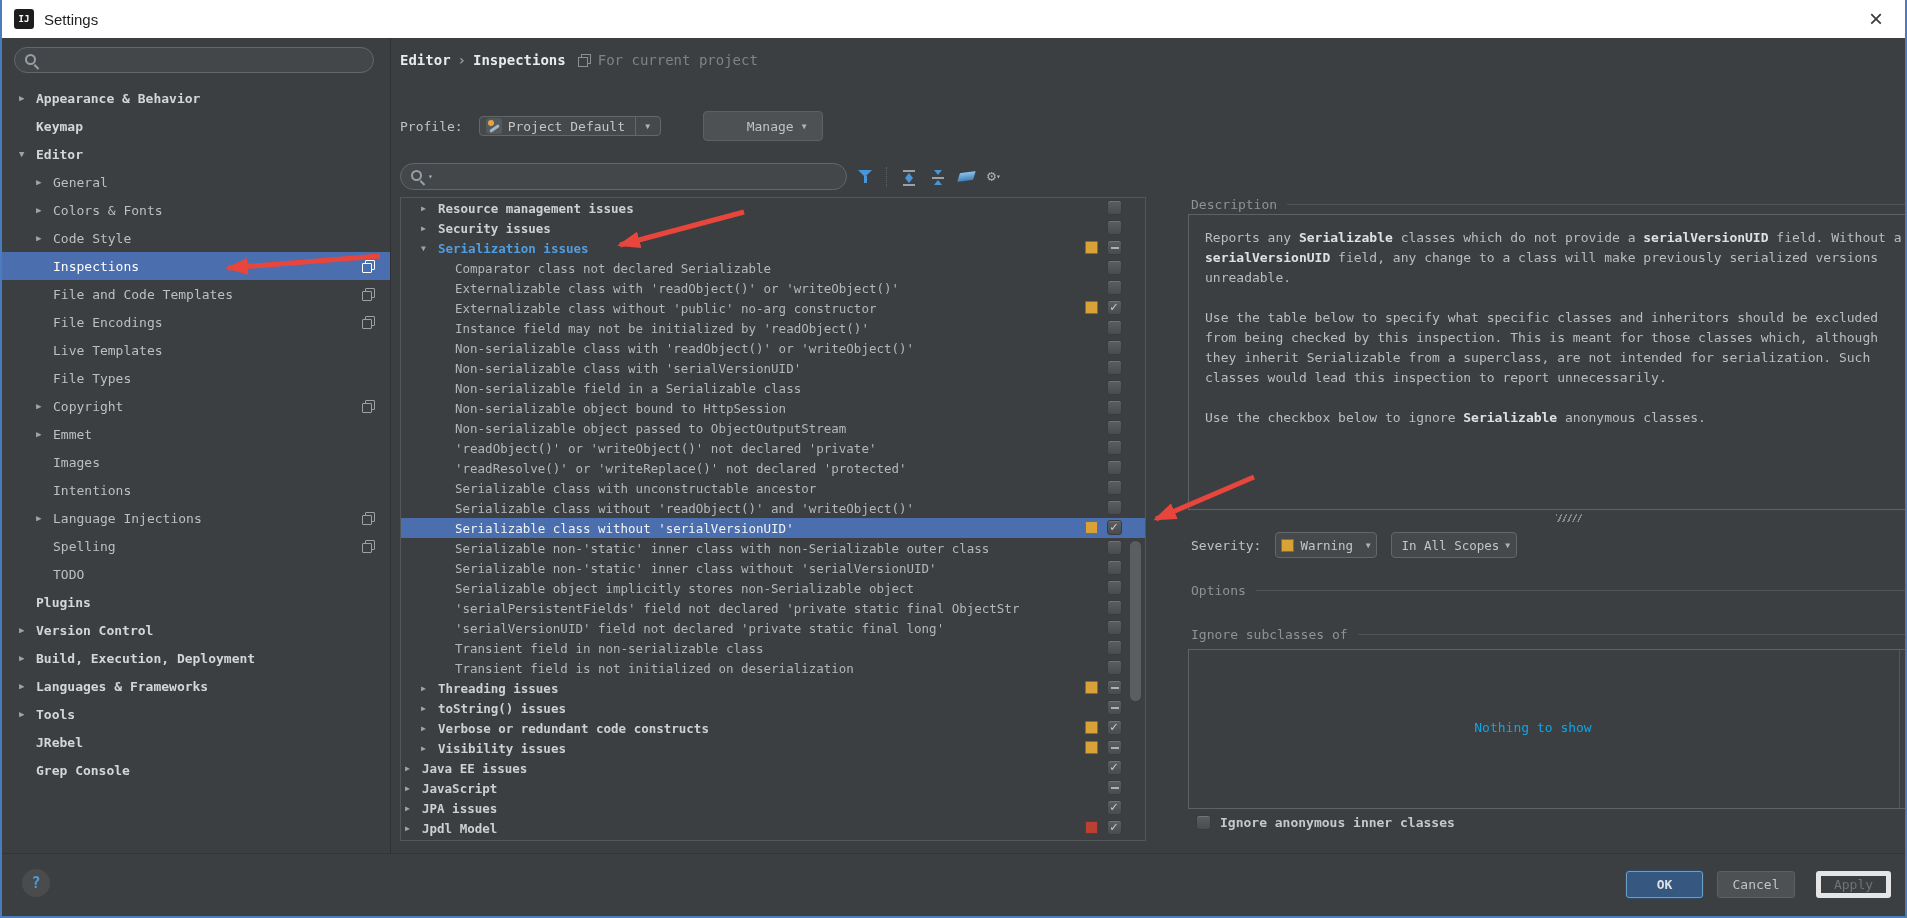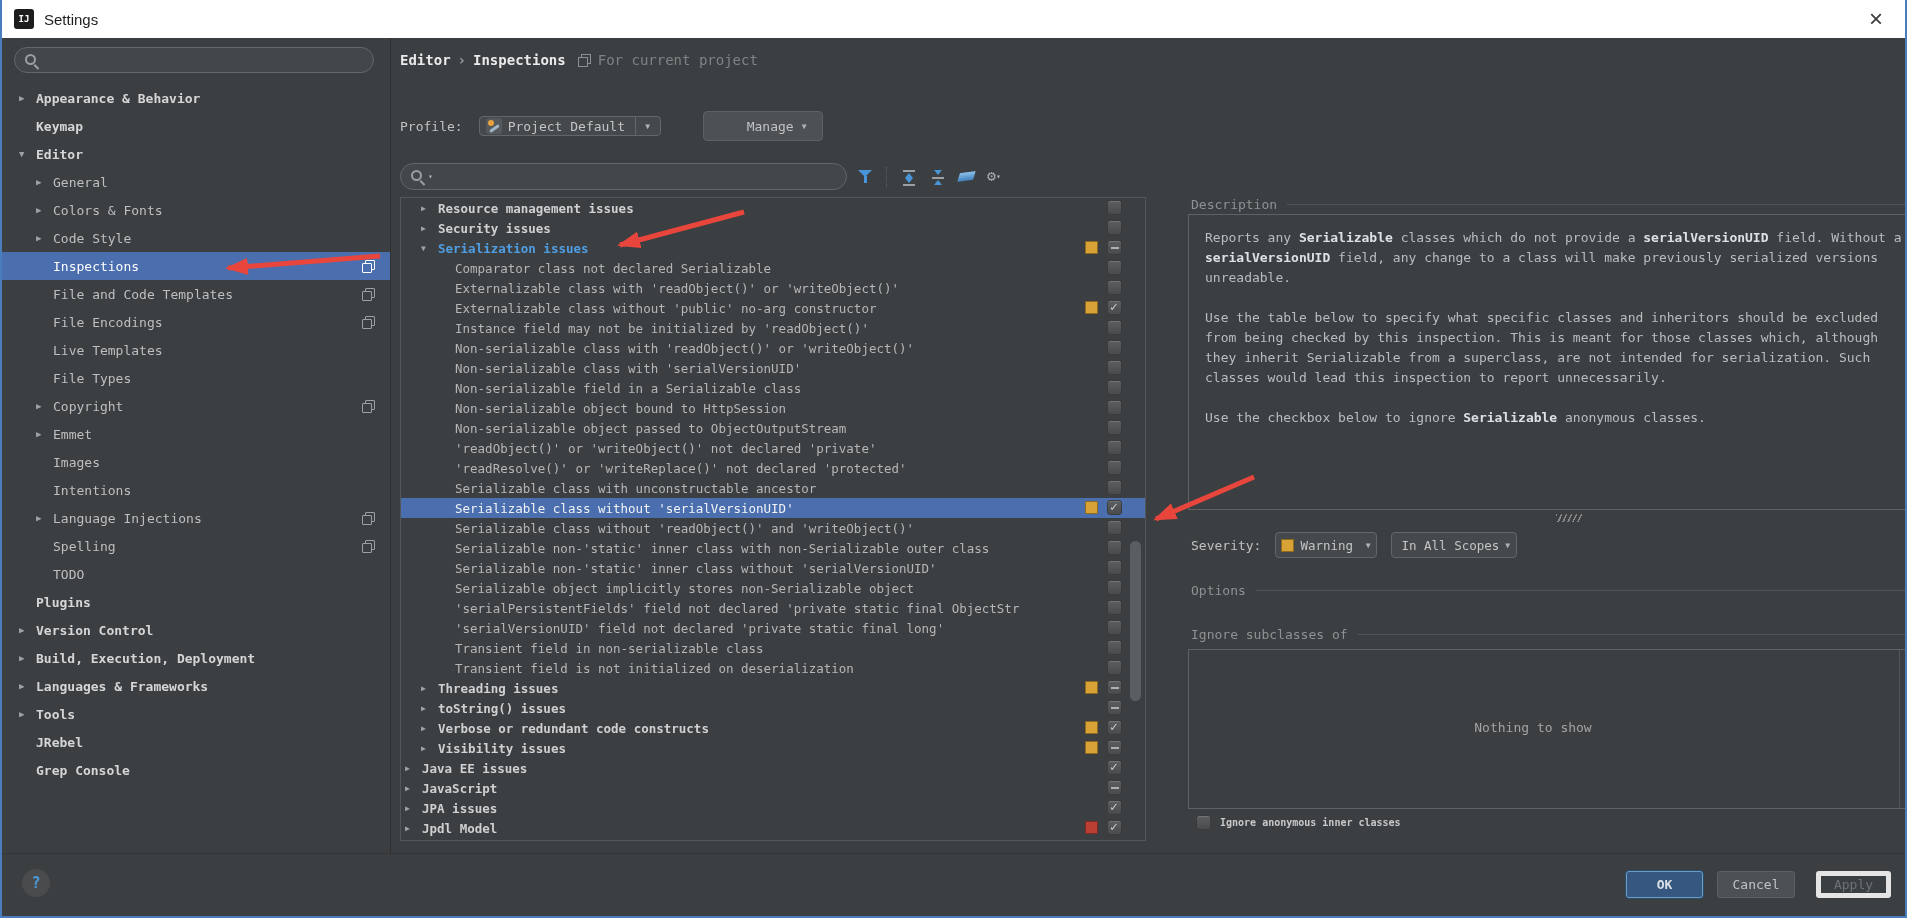--- a/index.html
+++ b/index.html
@@ -96,27 +96,27 @@
         background:repeating-linear-gradient(115deg,#86888a 0 1.5px,transparent 1.5px 4.5px);}
   .sev-row{position:absolute;left:3px;top:334px;height:28px;display:flex;align-items:center;color:#bfc1c3;}
   .warn-combo{margin-left:14px;width:102px;height:26px;padding-left:5px;}
   .warn-sq{width:13px;height:13px;background:#d9a236;border:1px solid #8f6c1d;box-sizing:border-box;margin-right:6px;flex:0 0 auto;}
   .warn-combo .val,.scope-combo .val{font-size:12.5px;}
   .warn-combo .cmb-arrow,.scope-combo .cmb-arrow{font-size:8px;color:#b0b3b5;margin:0 6px;}
   .scope-combo{margin-left:14px;height:26px;padding-left:9px;}
   .hdr-options{position:absolute;left:3px;right:2px;top:386px;}
   .hdr-subclass{position:absolute;left:3px;right:2px;top:430px;}
   .opt-list{position:absolute;left:0;right:2px;top:452px;height:160px;border:1px solid #5f6264;box-sizing:border-box;}
-  .opt-empty{position:absolute;left:0;top:70px;width:688px;text-align:center;color:#a3a3a3;}
+  .opt-empty{position:absolute;left:0;top:70px;width:688px;text-align:center;color:#0ea5e9;}
   .pm-col{position:absolute;right:0;top:0;bottom:0;width:32px;border-left:1px solid #54575a;}
   .plus-btn{position:absolute;right:0;top:6px;width:32px;text-align:center;color:#62b049;font-size:21px;font-weight:bold;line-height:21px;}
   .minus-btn{position:absolute;right:0;top:40px;width:32px;text-align:center;color:#85888a;font-size:19px;line-height:19px;}
   .chk-row{position:absolute;left:8px;top:618px;display:flex;align-items:center;}
   .chk-box{position:relative;width:15px;height:15px;border-radius:3px;box-sizing:border-box;background:linear-gradient(#5b5e60,#494b4d);border:1px solid #393b3d;box-shadow:inset 0 1px 0 rgba(255,255,255,.14);flex:0 0 auto;}
-  .chk-row .lbl{margin-left:9px;font-weight:bold;color:#c6c8ca;font-size:10px;}
+  .chk-row .lbl{margin-left:9px;font-weight:bold;color:#c6c8ca;font-size:13px;}
   
   .bottombar{position:absolute;left:0;right:0;bottom:0;height:62px;border-top:1px solid #333537;}
   .help-btn{position:absolute;left:20px;top:15px;width:28px;height:28px;border-radius:50%;background:#494b4d;display:flex;align-items:center;justify-content:center;color:#4e9bd8;font-weight:bold;font-size:15px;}
   .dlg-btn{position:absolute;top:17px;height:27px;display:flex;align-items:center;justify-content:center;font-size:13px;border-radius:3px;box-sizing:border-box;}
   .btn-ok{right:202px;width:77px;background:#365880;border:1px solid #6a9fc4;color:#dce0e4;font-weight:bold;box-shadow:0 0 0 1px #2d4a6b;}
   .btn-cancel{right:110px;width:78px;background:#4d5154;border:1px solid #5e6163;color:#c0c3c5;}
   .btn-apply{right:14px;width:75px;background:transparent;border:5px solid #e5e5e5;color:#6f7377;}
   
   .overlay{position:absolute;left:0;top:0;pointer-events:none;}
 </style>
@@ -351,28 +351,28 @@
           <span class="cb"></span>
         </div>
         <div class="t-row lvl2">
           <span class="lbl">'readResolve()' or 'writeReplace()' not declared 'protected'</span>
           <span class="cb"></span>
         </div>
         <div class="t-row lvl2">
           <span class="lbl">Serializable class with unconstructable ancestor</span>
           <span class="cb"></span>
         </div>
+        <div class="t-row lvl2">
+          <span class="lbl">Serializable class without 'readObject()' and 'writeObject()'</span>
+          <span class="cb"></span>
+        </div>
         <div class="t-row lvl2 sel">
           <span class="lbl">Serializable class without 'serialVersionUID'</span>
           <span class="sev warning"></span>
           <span class="cb on"></span>
-        </div>
-        <div class="t-row lvl2">
-          <span class="lbl">Serializable class without 'readObject()' and 'writeObject()'</span>
-          <span class="cb"></span>
         </div>
         <div class="t-row lvl2">
           <span class="lbl">Serializable non-'static' inner class with non-Serializable outer class</span>
           <span class="cb"></span>
         </div>
         <div class="t-row lvl2">
           <span class="lbl">Serializable non-'static' inner class without 'serialVersionUID'</span>
           <span class="cb"></span>
         </div>
         <div class="t-row lvl2">

